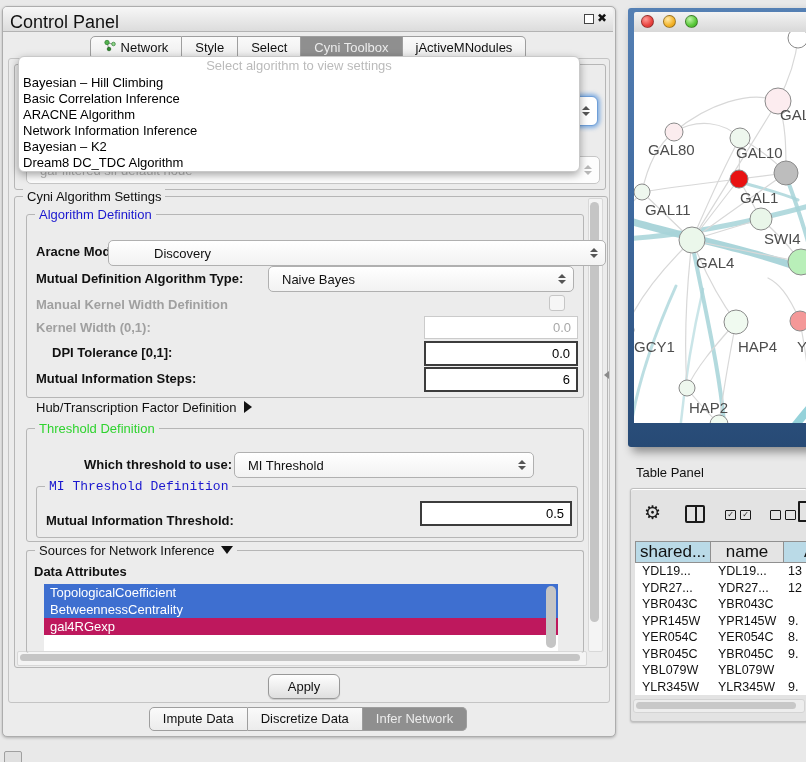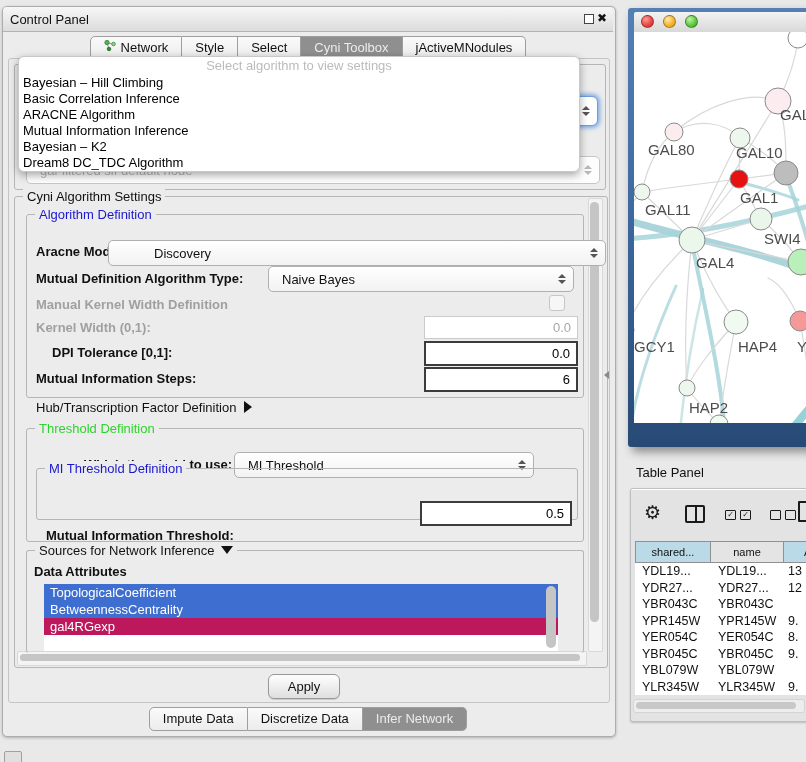--- a/index.html
+++ b/index.html
@@ -4,21 +4,21 @@
 <style>
   html,body{margin:0;padding:0;width:806px;height:762px;overflow:hidden;
     background:#e9e9e9;font-family:"Liberation Sans","DejaVu Sans",sans-serif;
     -webkit-font-smoothing:antialiased;}
   .abs{position:absolute;}
   
   .cp-window{left:2px;top:6px;width:612px;height:729px;background:#ececec;
     border:1px solid #adadad;border-radius:5px;box-shadow:0 1px 3px rgba(0,0,0,.25);}
   .cp-titlebar{left:3px;top:7px;width:610px;height:24px;border-radius:4px 4px 0 0;
     background:linear-gradient(#f7f7f7,#dcdcdc);border-bottom:1px solid #b3b3b3;}
-  .cp-title{left:10px;top:12px;font-size:13px;color:#111;}
+  .cp-title{left:10px;top:12px;font-size:18px;color:#111;}
   .float-icon{left:584px;top:14px;width:8px;height:8px;border:1.5px solid #444;background:#fff;}
   .close-icon{left:597px;top:11px;font-size:12px;font-weight:bold;color:#111;cursor:default;}
   
   .tabrow{left:8px;top:36px;width:600px;height:22px;display:flex;justify-content:center;}
   .tab{height:22px;line-height:22px;padding:0 13px;font-size:13px;color:#111;
     background:linear-gradient(#fafafa,#ececec);border:1px solid #9e9e9e;border-left:none;
     display:flex;align-items:center;gap:5px;}
   .tab:first-child{border-left:1px solid #9e9e9e;border-radius:5px 0 0 5px;}
   .tab:last-child{border-radius:0 5px 5px 0;}
   .tab.sel{background:#8f8f8f;color:#ececec;}
@@ -87,21 +87,21 @@
   .tp-panel{left:630px;top:488px;width:176px;height:232px;background:#e3e3e3;
     border:1px solid #bfbfbf;border-radius:3px;box-shadow:inset 0 1px 0 #fff,0 1px 2px rgba(0,0,0,.2);overflow:hidden;}
   .tp-icon{position:absolute;color:#1a1a1a;}
   .split-icon{width:16px;height:14px;border:2px solid #1a1a1a;border-radius:2px;}
   .split-icon::after{content:"";position:absolute;left:50%;top:0;width:2px;height:100%;background:#1a1a1a;}
   .cb{width:9px;height:8px;border:1.5px solid #1a1a1a;border-radius:1px;font-size:8px;line-height:8px;
     text-align:center;color:#1a1a1a;font-weight:bold;}
   .page-icon{width:12px;height:17px;border:2px solid #1a1a1a;border-radius:1px;background:#e3e3e3;}
   .tbl{position:absolute;left:4px;top:52px;width:172px;height:154px;overflow:hidden;background:#fff;}
   .tbl-head{display:flex;height:22px;}
-  .th{font-size:11px;color:#111;border:1px solid #909090;border-left:none;box-sizing:border-box;
+  .th{font-size:17px;color:#111;border:1px solid #909090;border-left:none;box-sizing:border-box;
     display:flex;align-items:center;justify-content:center;overflow:hidden;white-space:nowrap;}
   .th:first-child{border-left:1px solid #909090;}
   .tbl-rows{overflow:hidden;height:132px;}
   .tr{display:flex;height:16.5px;align-items:center;}
   .td{font-size:12.5px;color:#111;white-space:nowrap;overflow:hidden;box-sizing:border-box;}
   .tp-hscroll{position:absolute;left:2px;top:210px;width:170px;height:12px;background:#ededed;
     border:1px solid #d4d4d4;border-radius:3px;}
   .tp-hthumb{position:absolute;left:2px;top:2px;width:160px;height:7px;background:#c8c8c8;border-radius:4px;}
   .collapsed-tab{left:4px;top:751px;width:16px;height:12px;border:1.5px solid #a0a0a0;
     background:#e0e0e0;border-radius:2px;}
@@ -154,21 +154,21 @@
       <span class="tri-down" style="border-top-color:#b8b8b8;"></span>
     </span>
 </div>
 
 <div class="abs popup">
   <div class="popup-hint">Select algorithm to view settings</div>
   <div id="popup-items">
       <div class="popup-item">Bayesian – Hill Climbing</div>
       <div class="popup-item">Basic Correlation Inference</div>
       <div class="popup-item bold">ARACNE Algorithm</div>
-      <div class="popup-item">Mutual Information Inference</div>
+      <div class="popup-item">Network Information Inference</div>
       <div class="popup-item">Bayesian – K2</div>
       <div class="popup-item">Dream8 DC_TDC Algorithm</div>
     </div>
 </div>
 
 <div class="abs group" style="left:14px;top:196px;width:592px;height:470px;">
   <span class="group-title">Cyni Algorithm Settings</span>
 </div>
 <div class="abs sb-track-v" style="left:588px;top:198px;width:13px;height:452px;">
   <div class="sb-thumb" style="position:absolute;left:1px;top:3px;width:9px;height:420px;"></div>
@@ -211,24 +211,24 @@
   <span class="group-title t-green">Threshold Definition</span>
 </div>
 <div class="abs lbl" style="left:84px;top:457px;">Which threshold to use:</div>
 <div class="abs combo" style="left:234px;top:452px;width:298px;height:24px;">
   <span class="combo-text">MI Threshold</span>
   <span class="stepper">
       <span class="tri-up"></span>
       <span class="tri-down"></span>
     </span>
 </div>
-<div class="abs group" style="left:36px;top:468px;width:540px;height:50px;">
+<div class="abs group" style="left:36px;top:486px;width:540px;height:50px;font-family:Liberation Mono, monospace;">
   <span class="group-title t-blue">MI Threshold Definition</span>
 </div>
-<div class="abs lbl" style="left:46px;top:528px;">Mutual Information Threshold:</div>
+<div class="abs lbl" style="left:46px;top:513px;">Mutual Information Threshold:</div>
 <div class="abs field" style="left:420px;top:501px;width:142px;height:21px;border:2px solid #3c3c3c;">0.5</div>
 
 <div class="abs group" style="left:26px;top:550px;width:556px;height:102px;border-bottom:none;">
   <span class="group-title"><span>Sources for Network Inference</span><span class="arrow-d"></span></span>
 </div>
 <div class="abs lbl" style="left:34px;top:564px;">Data Attributes</div>
 <div class="abs attr-list" style="left:44px;top:584px;width:514px;height:67px;" id="attr-list">
     <div class="attr-item" style="background: rgb(62, 111, 208);">TopologicalCoefficient</div>
     <div class="attr-item" style="background: rgb(62, 111, 208);">BetweennessCentrality</div>
     <div class="attr-item" style="background: #be185d;">gal4RGexp</div>

